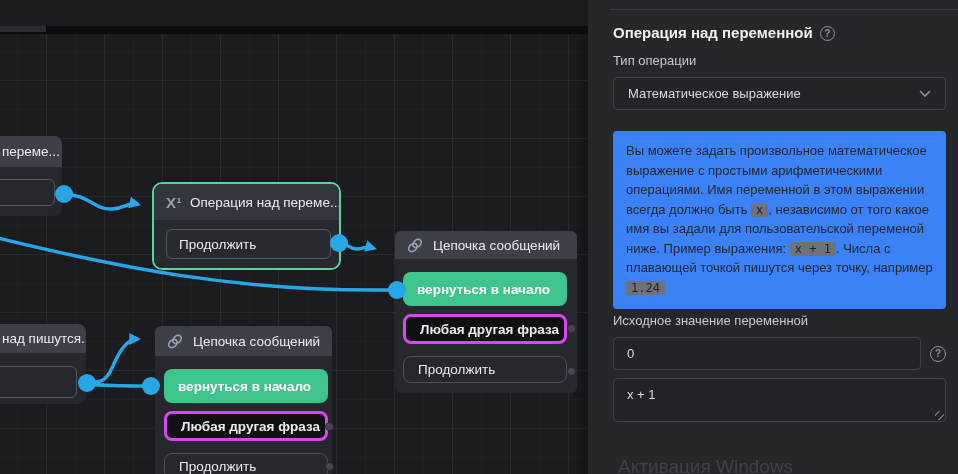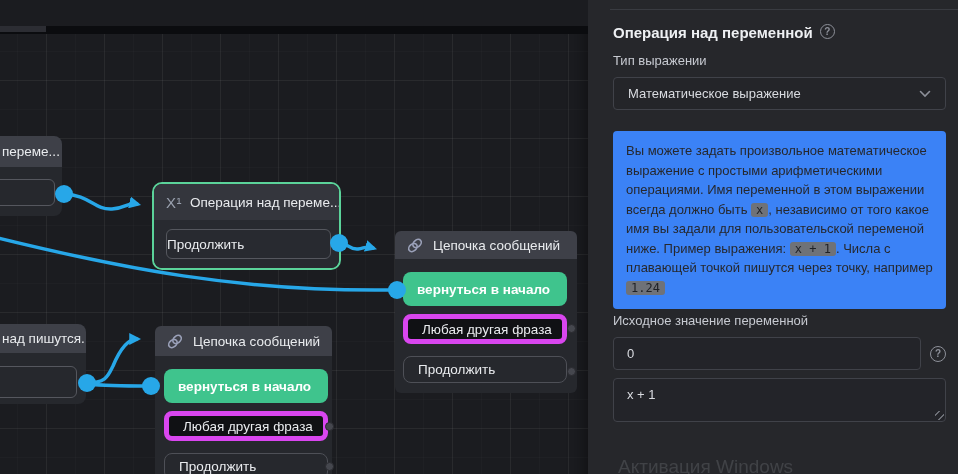--- a/index.html
+++ b/index.html
@@ -34,41 +34,41 @@
   .node { position:absolute; z-index:3; font-size:13.5px; color:#e9ebee; }
   .node-header {
     background:#3e4048; height:29px; display:flex; align-items:center;
     border-radius:6px 6px 0 0; padding:0 10px; gap:8px; white-space:nowrap; overflow:hidden;
   }
   .node-body { background:#26282d; border-radius:0 0 6px 6px; }
   .node-title { font-size:13.5px; color:#e9ebee; }
 
   .nbtn {
     border:1px solid #55575e; border-radius:6px; background:transparent;
-    display:flex; align-items:center; padding:0 0; color:#e9ebee; font-size:13.5px;
+    display:flex; align-items:center; padding:0 12px; color:#e9ebee; font-size:13.5px;
     white-space:nowrap; overflow:hidden;
   }
   .nbtn-green {
     background:#3fc48d; border:none; border-radius:8px; color:#ffffff;
   }
-  .nbtn-dark { background:#101114; border:5px solid #d946ef; border-radius:8px; }
+  .nbtn-dark { background:#101114; border:3px solid #d946ef; border-radius:8px;font-weight:bold; }
   .nbtn-line { background:#26282d; border:1px solid #4e5057; border-radius:8px; }
 
   
   .nodeA { left:-60px; top:110px; width:122px; }
   .nodeA .node-header { height:31px; border-radius:0 8px 0 0; padding-left:62px; }
   .nodeA .node-body { height:49px; border-radius:0 0 8px 0; position:relative; }
   .nodeA .nbtn { position:absolute; left:10px; top:12px; width:105px; height:27px; }
 
   
   .nodeB { left:152px; top:156px; width:189px; border:2px solid #5bd39a; border-radius:10px; overflow:hidden; z-index:4; }
   .nodeB .node-header { height:36px; background:#34363d; border-radius:8px 8px 0 0; padding:0 12px; }
   .nodeB .node-body { height:48px; background:#282a30; border-radius:0 0 8px 8px; position:relative; }
   .nodeB .nbtn { position:absolute; left:12px; top:9px; width:165px; height:30px; }
-  .x1-icon { color:#99a0ae; font-size:15px; font-weight:400; letter-spacing:0.5px; }
+  .x1-icon { color:#99a0ae; font-size:15px; font-weight:700; letter-spacing:0.5px; }
 
   
   .nodeC { left:395px; top:205px; width:182px; }
   .nodeC .node-header { height:28px; }
   .nodeC .node-body { padding:13px 10px 10px 8px; }
   .nodeE { left:155px; top:300px; width:177px; }
   .nodeE .node-header { height:30px; }
   .nodeE .node-body { padding:13px 4px 10px 9px; }
   .chain .nbtn-green { height:34px; margin-bottom:8px; padding-left:14px;font-weight:bold; }
   .chain .nbtn-dark  { height:30px; margin-bottom:12px; padding-left:14px; }
@@ -84,21 +84,21 @@
     position:absolute; width:9px; height:9px; border-radius:50%;
     background:#45474e; border:1px solid #2a2b30; z-index:5;
   }
 
   
   .panel {
     position:absolute; left:588px; top:0; width:370px; height:474px;
     background:#26272b; padding:0 12px 0 25px; overflow:hidden;
   }
   .panel-divider { border-top:1px solid #393b41; margin:9px -12px 0 -3px; }
-  .panel-title-row { margin-top:14px; display:flex; align-items:flex-start; gap:7px; }
+  .panel-title-row { margin-top:14px; display:flex; align-items:flex-end; gap:7px; }
   .panel-title { font-size:15px; font-weight:700; color:#eef0f3; }
   .help-circle {
     width:16px; height:16px; border:1.4px solid #8d9099; border-radius:50%;
     display:inline-flex; align-items:center; justify-content:center;
     color:#8d9099; font-size:10px; font-weight:700; flex:0 0 auto;
   }
   .field-label { margin-top:12px; font-size:13px; color:#c7cad1; }
   .select {
     margin-top:9px; height:33px; border:1px solid #404249; border-radius:4px;
     background:#242529; display:flex; align-items:center; padding:0 14px;
@@ -236,21 +236,21 @@
   <div class="panel">
     <div class="panel-divider"></div>
 
     <div class="panel-title-row">
       <span class="panel-title">Операция над переменной</span>
       <span class="help-circle" style="width:15px;height:15px;">
         <span>?</span>
       </span>
     </div>
 
-    <div class="field-label">Тип выражении</div>
+    <div class="field-label">Тип операции</div>
     <div class="select">
       <span>Математическое выражение</span>
       <svg width="12" height="8" viewBox="0 0 12 8">
         <path d="M1.5 1.5 L6 6 L10.5 1.5" stroke="#8d9099" stroke-width="1.6" fill="none" stroke-linecap="round"></path>
       </svg>
     </div>
 
     <div class="info-box"><span>Вы можете задать произвольное математическое выражение с простыми арифметическими операциями. Имя переменной в этом выражении всегда должно быть </span><span class="chip">x</span><span>, независимо от того какое имя вы задали для пользовательской переменой ниже. Пример выражения: </span><span class="chip">x + 1</span><span>. Числа с плавающей точкой пишутся через точку, например </span><span class="chip">1.24</span></div>
 
     <div class="field-label fl-tight">Исходное значение переменной</div>

